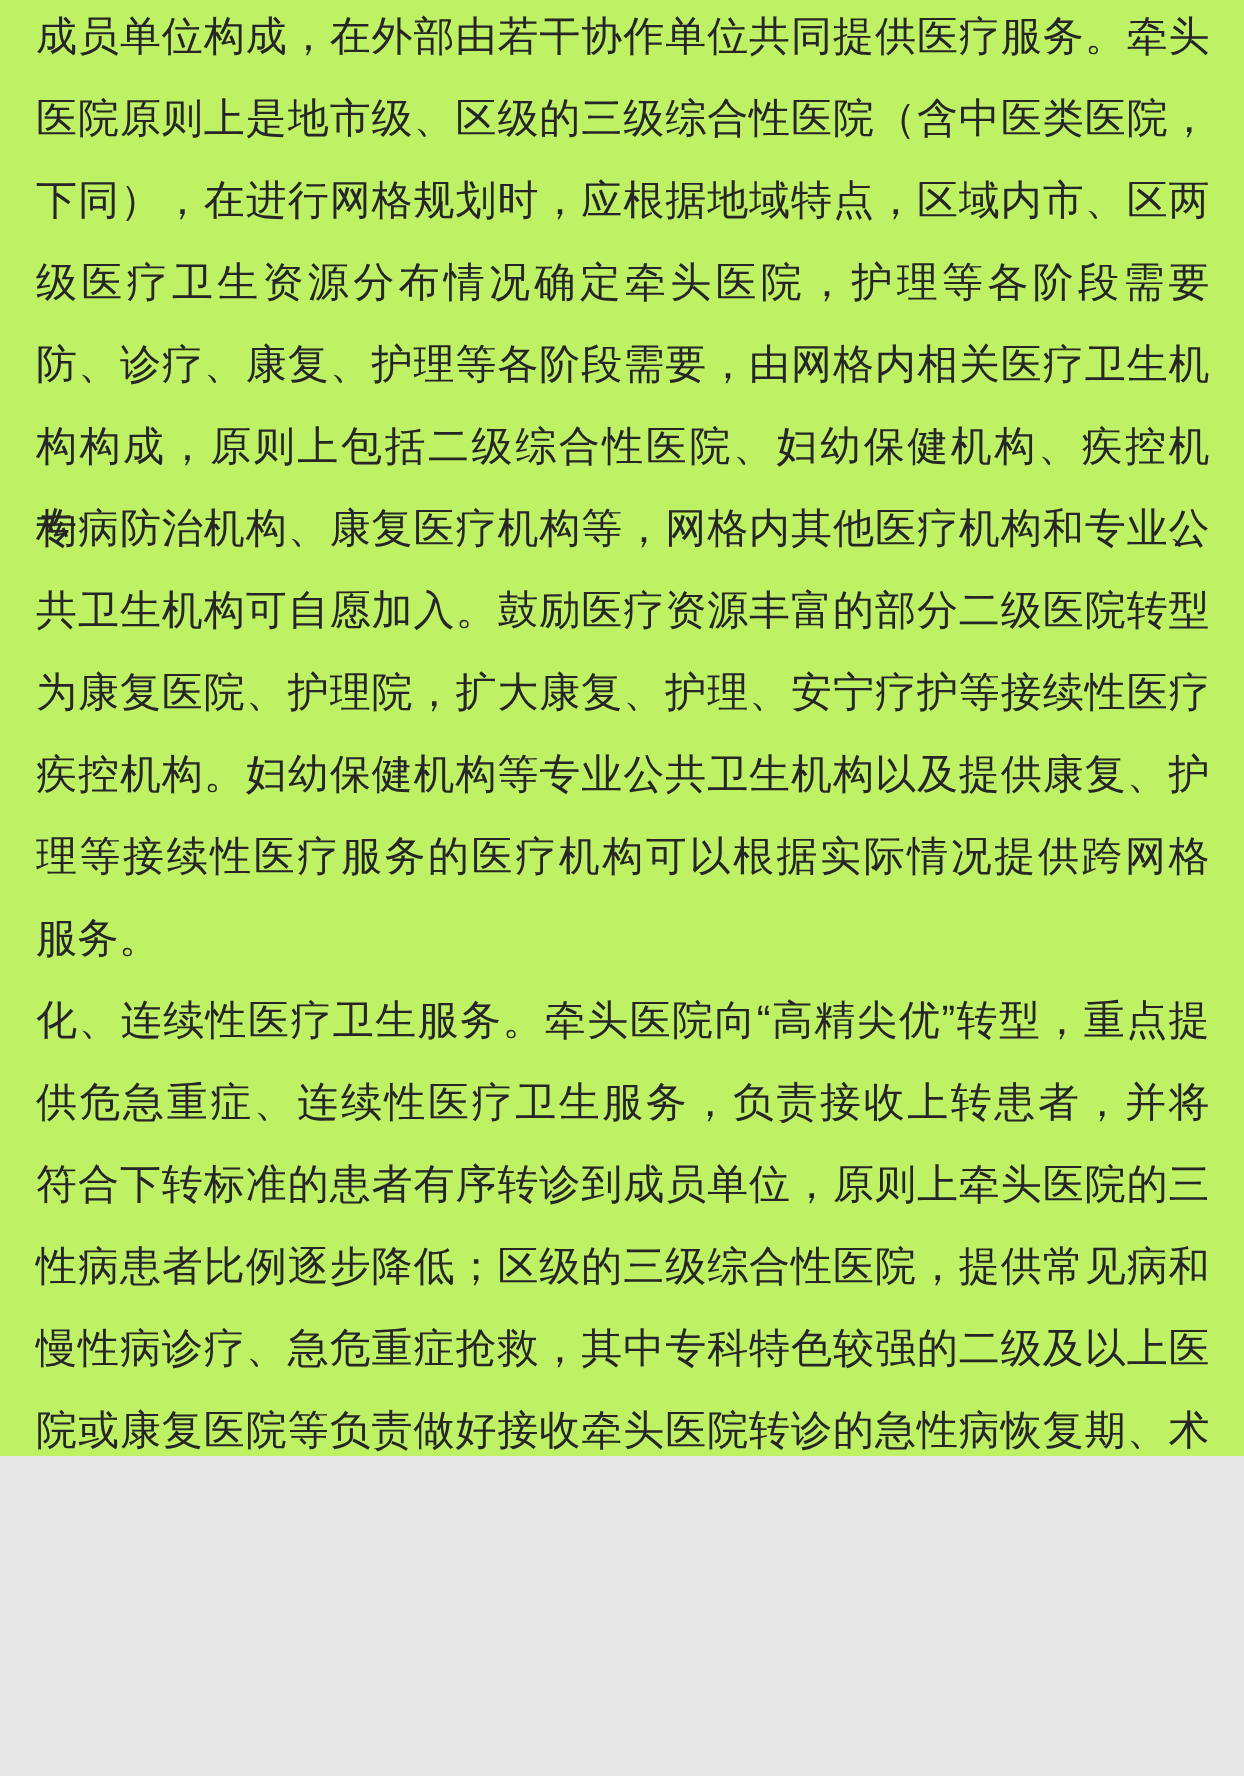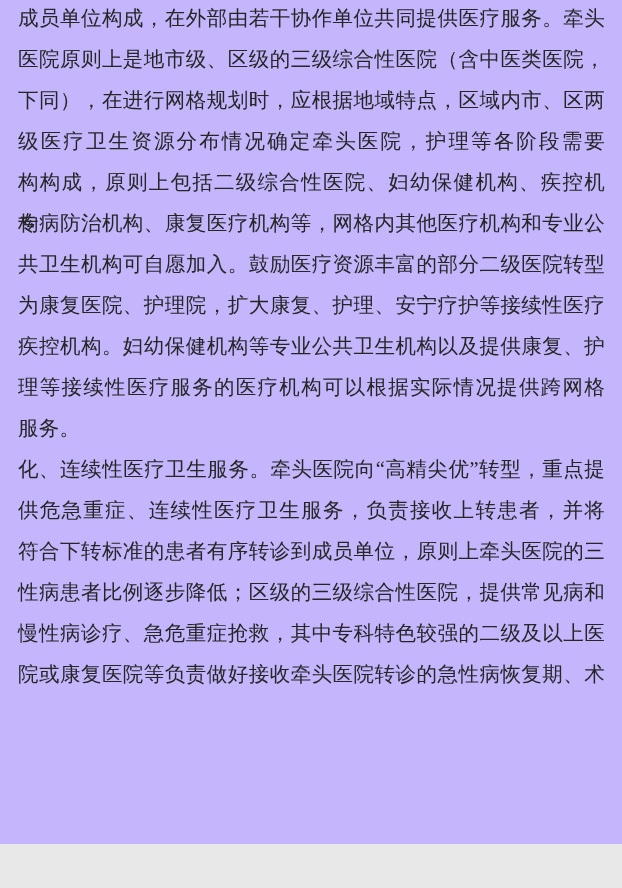--- a/index.html
+++ b/index.html
@@ -3,24 +3,24 @@
 <meta charset="utf-8">
 <style>
   html, body {
     margin: 0;
     padding: 0;
     background: #e8e8e8;
   }
   .page {
     position: relative;
     width: 622px;
-    height: 844px;
+    height: 728px;
     margin: 0 auto;
-    background: #c4b5fd;
-    font-family: Liberation Serif, serif;
+    background: #bef264;
+    font-family: Liberation Sans, sans-serif;
     color: #262626;
     overflow: hidden;
   }
   .body-text {
     position: absolute;
     left: 18px;
     top: -2px;
     width: 587px;
   }
   .line {
@@ -56,20 +56,21 @@
 <body>
 
 <div class="page">
   <div class="body-text">
 
     <div class="paragraph">
       <div class="line">成员单位构成，在外部由若干协作单位共同提供医疗服务。牵头</div>
       <div class="line">医院原则上是地市级、区级的三级综合性医院（含中医类医院，</div>
       <div class="line">下同），在进行网格规划时，应根据地域特点，区域内市、区两</div>
       <div class="line">级医疗卫生资源分布情况确定牵头医院，护理等各阶段需要</div>
+      <div class="line">防、诊疗、康复、护理等各阶段需要，由网格内相关医疗卫生机</div>
       <div class="line">构构成，原则上包括二级综合性医院、妇幼保健机构、疾控机构、</div>
       <div class="line">专病防治机构、康复医疗机构等，网格内其他医疗机构和专业公</div>
       <div class="line">共卫生机构可自愿加入。鼓励医疗资源丰富的部分二级医院转型</div>
       <div class="line">为康复医院、护理院，扩大康复、护理、安宁疗护等接续性医疗</div>
       <div class="line">疾控机构。妇幼保健机构等专业公共卫生机构以及提供康复、护</div>
       <div class="line">理等接续性医疗服务的医疗机构可以根据实际情况提供跨网格</div>
       <div class="line para-end">服务。</div>
     </div>
 
     <div class="paragraph">

